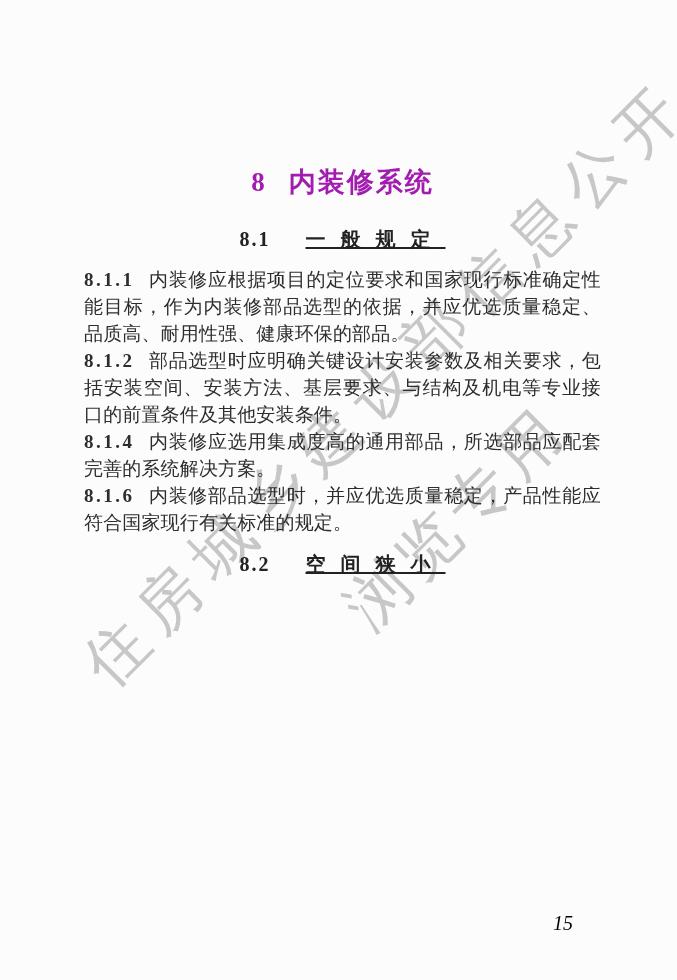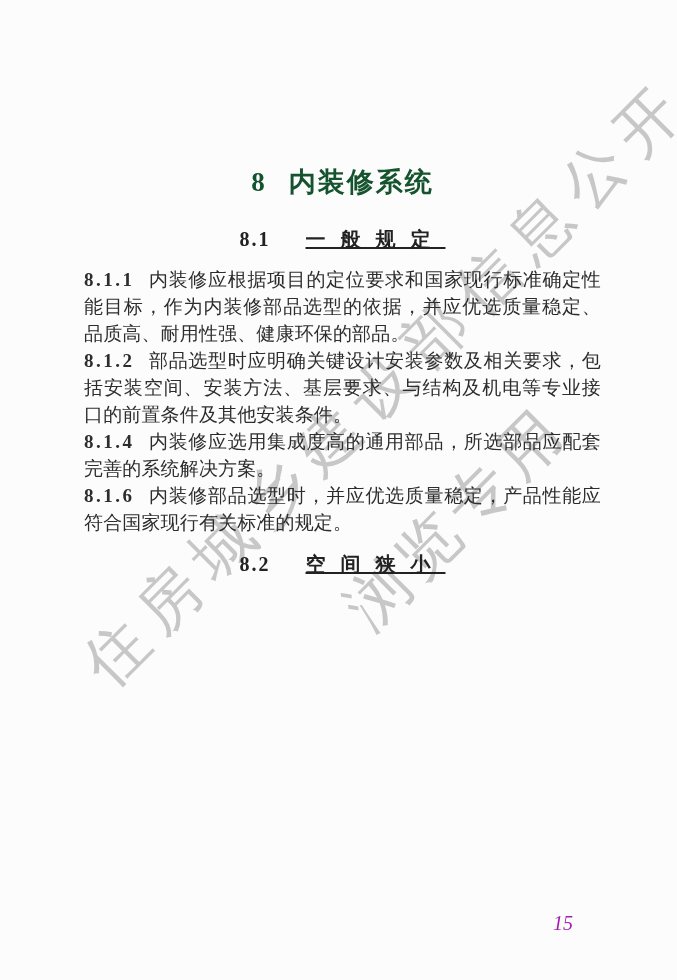--- a/index.html
+++ b/index.html
@@ -15,21 +15,21 @@
     position:absolute; transform:rotate(-45deg);
     color:#c7c7c7; white-space:nowrap; text-align:center;
     font-family:"Liberation Serif","DejaVu Serif",serif;
   }
   .wm1 { left:-14px; top:378px; width:740px; font-size:62px; letter-spacing:13px; line-height:70px; }
   .wm2 { left:315px; top:483px; width:282px; font-size:62px; letter-spacing:9px;  line-height:70px; }
   
   .content { position:absolute; left:84px; top:0; width:517px; z-index:1; }
   .chapter-title {
     margin:165px 0 0 0; text-align:center;
-    font-size:27px; font-weight:bold; line-height:34px; color:#14532d; letter-spacing:2px;
+    font-size:27px; font-weight:bold; line-height:34px; color:#a21caf; letter-spacing:2px;
   }
   .chapter-num { letter-spacing:0; margin-right:24px; }
   section { display:block; }
   .section-heading {
     margin:16px 0 14px 0; text-align:center;
     font-size:20px; font-weight:bold; line-height:25px; color:#222;
   }
   section:first-child .section-heading { margin-top:28px; }
   .sec-num { letter-spacing:2px; margin-right:20px; }
   .sec-title { letter-spacing:15px; margin-left:15px;text-decoration:underline; }
@@ -37,21 +37,21 @@
   .clause, .item {
     margin:0; font-size:19px; line-height:27px;
     text-align:justify; letter-spacing:0.15px; color:#2d2d2d;
   }
   .clause-num { font-weight:bold; letter-spacing:2.5px; margin-right:14px; white-space:nowrap; }
   .item { text-indent:42px; }
   .item-num { font-weight:bold; margin-right:14px; }
   
   .page-number {
     position:absolute; left:553px; top:912px; z-index:1;
-    font-size:20px; font-style:italic; color:#a21caf;
+    font-size:20px; font-style:italic; color:#000000;
     font-family:"Liberation Serif","DejaVu Serif",serif;
   }
 </style>
 </head>
 <body>
 
 <div class="page">
 
   <div class="watermark-layer">
     <div class="wm wm1">住房城乡建设部信息公开</div>

